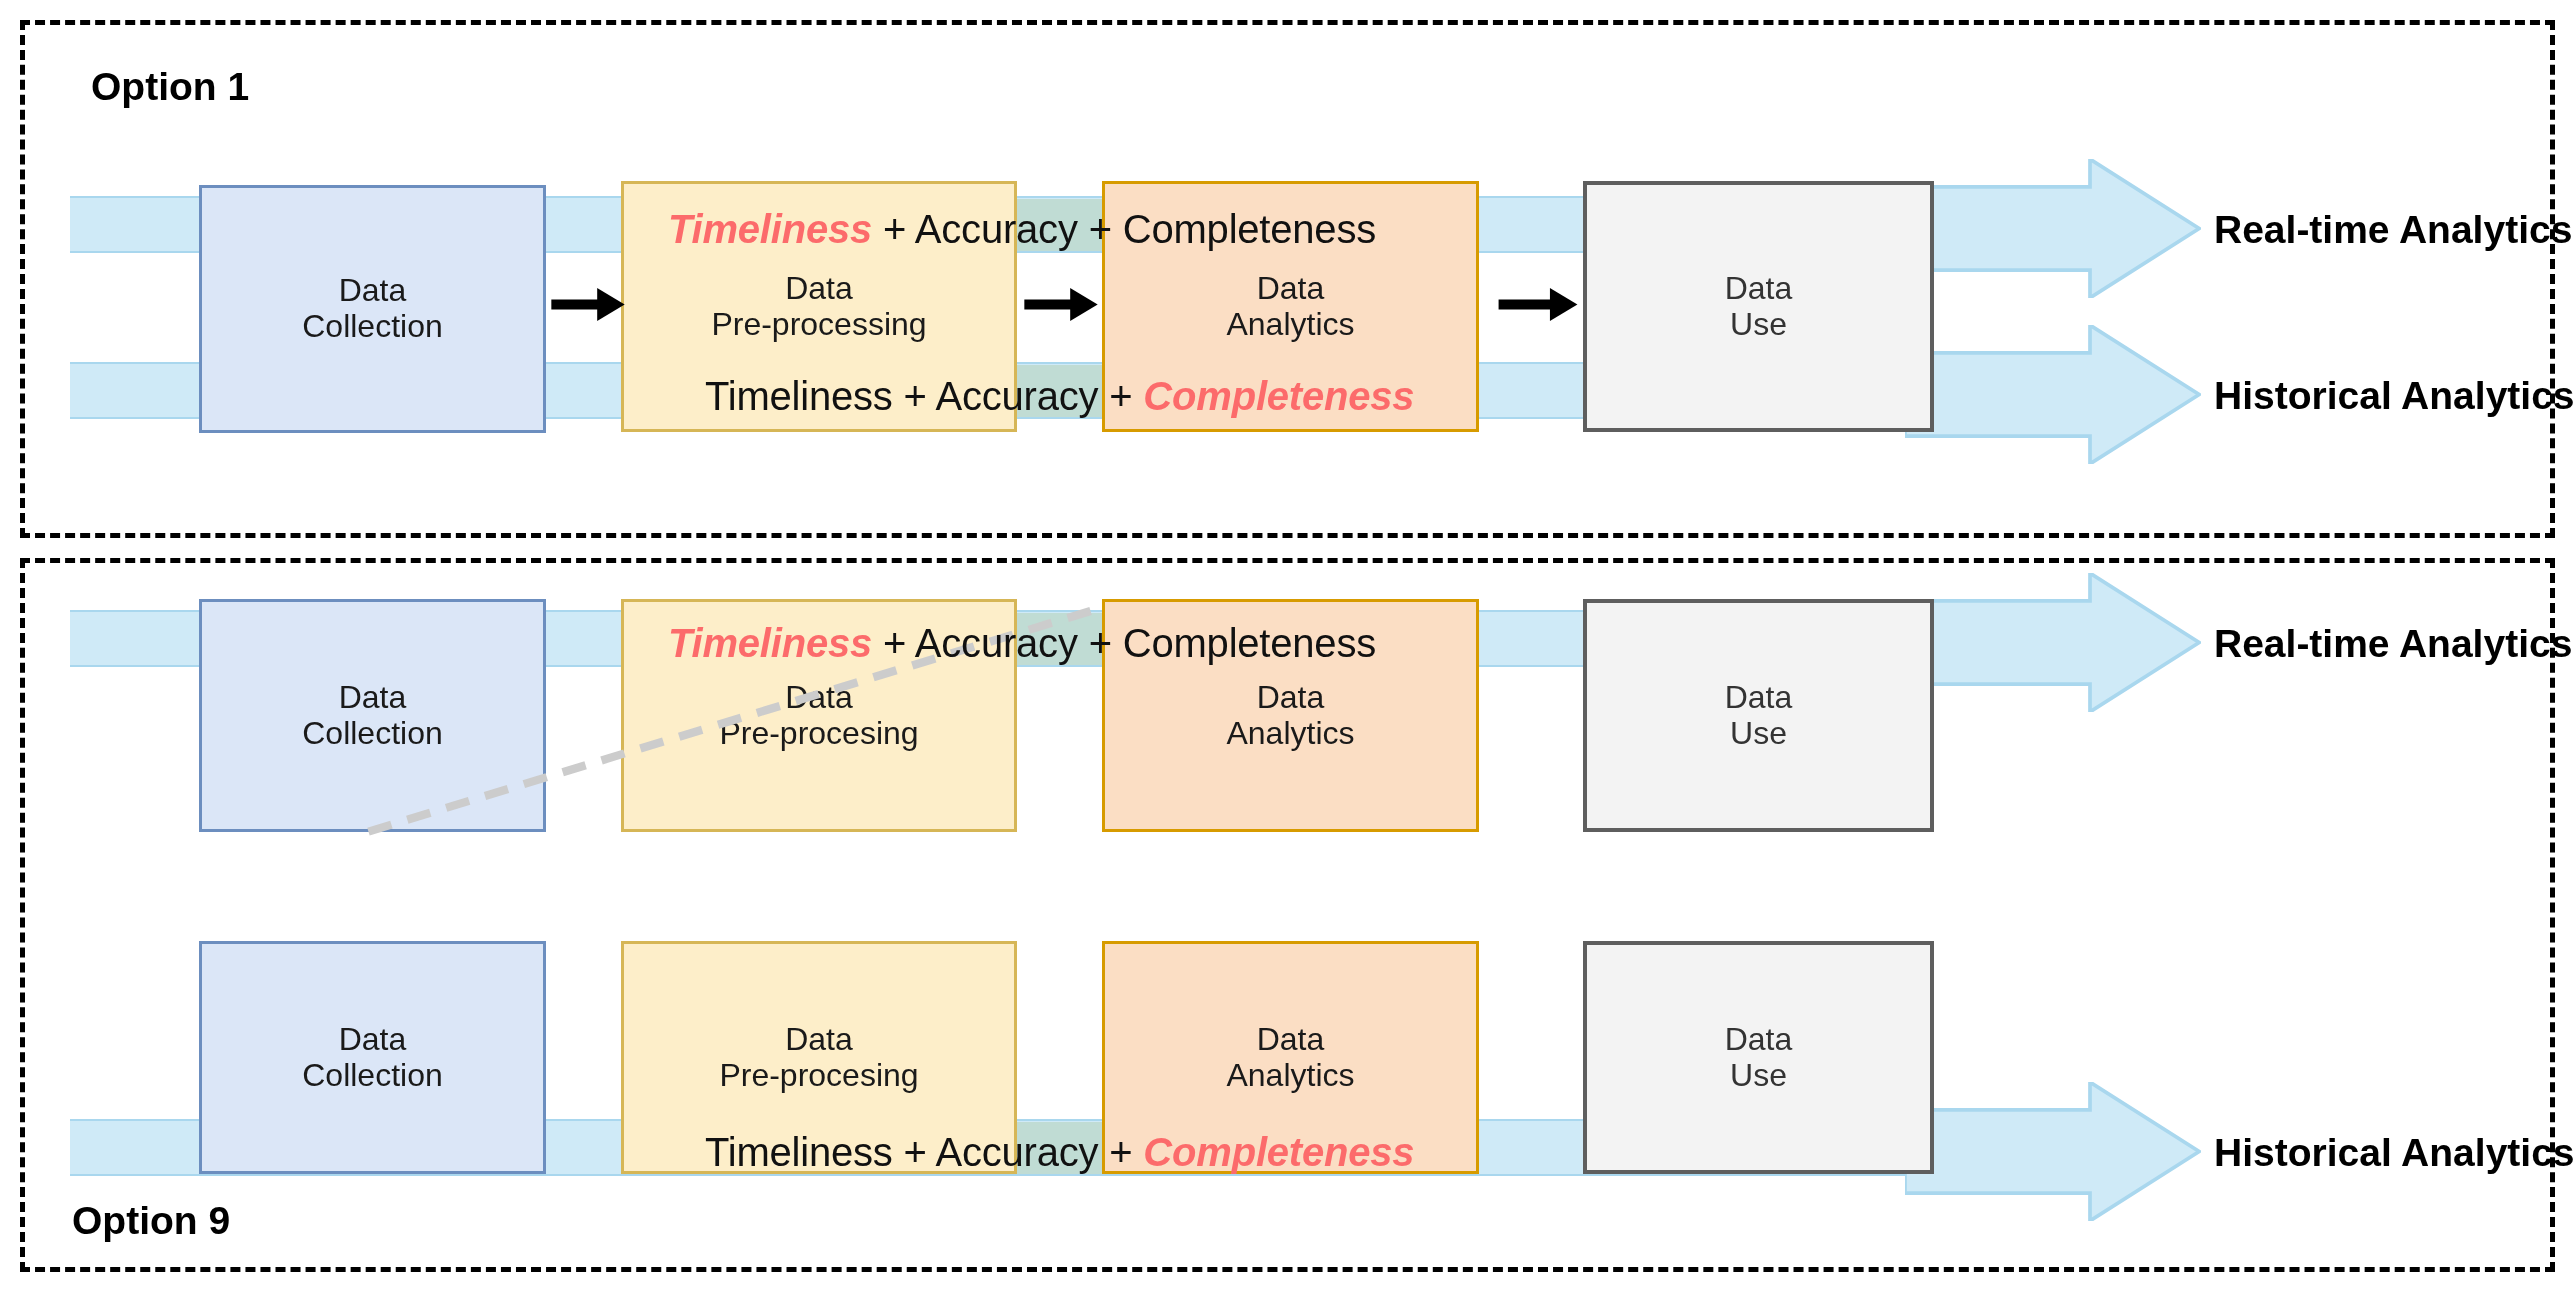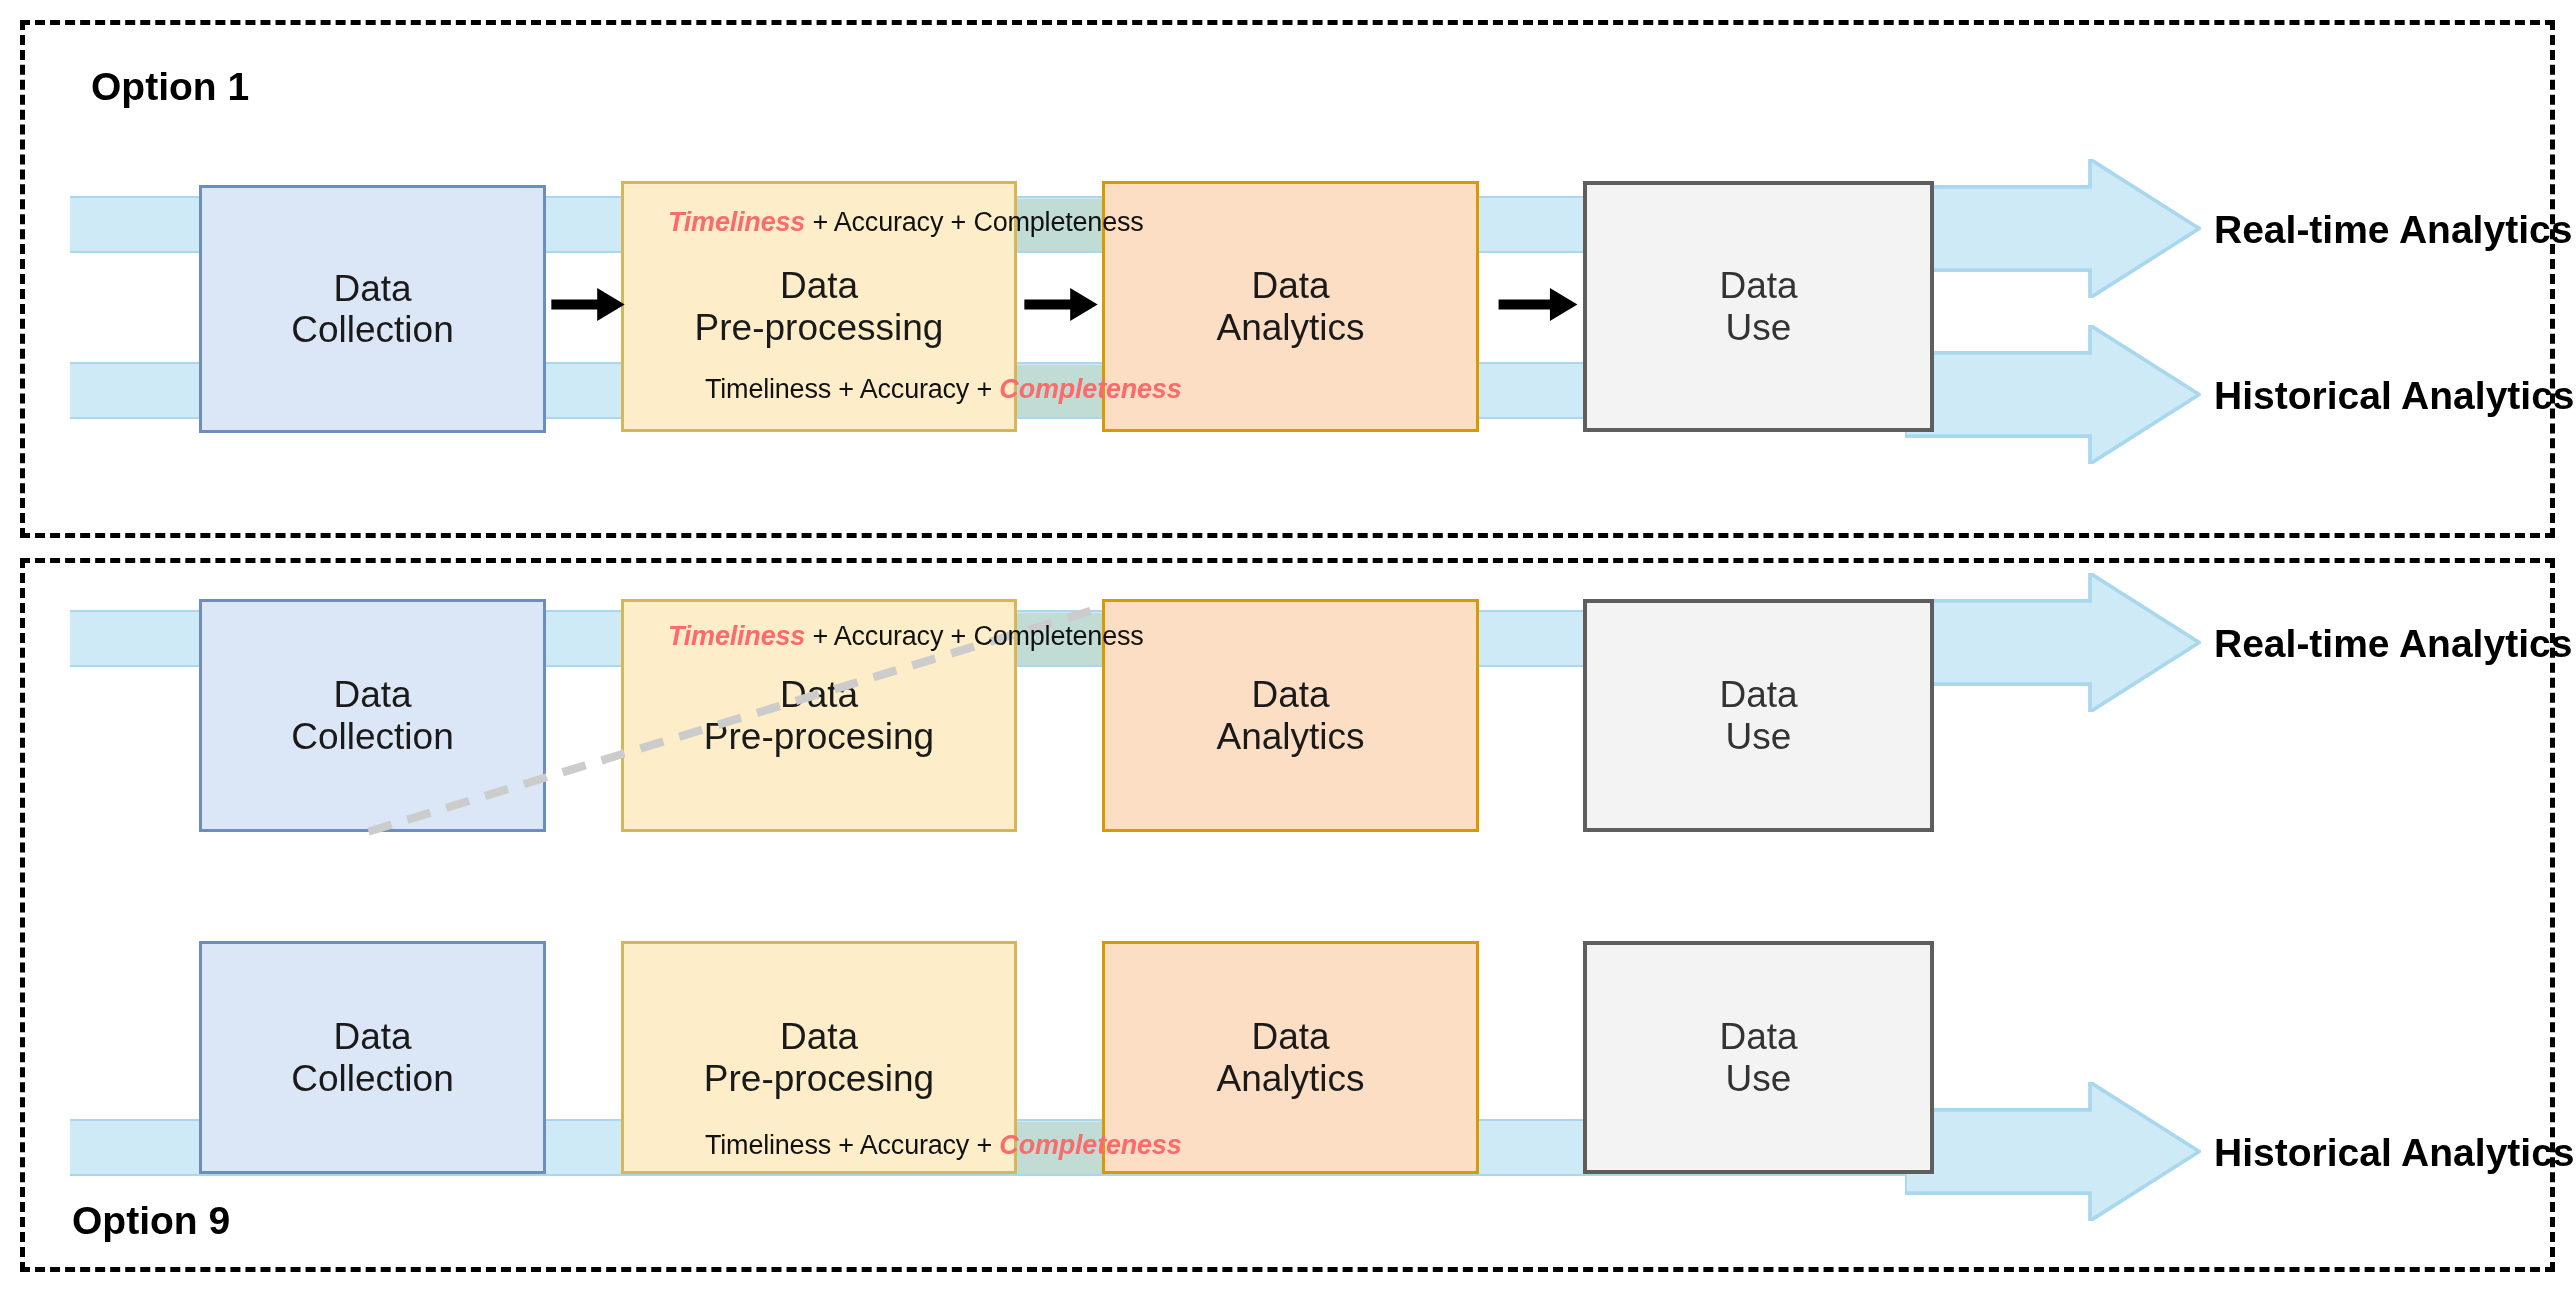--- a/index.html
+++ b/index.html
@@ -21,29 +21,29 @@
   
   .band-tint{position:absolute;background:rgba(170,200,160,0.40);box-sizing:border-box;}
 
   
   .blockarrow{position:absolute;}
   .blockarrow svg{display:block;}
 
   
   .pbox{position:absolute;box-sizing:border-box;display:flex;flex-direction:column;
         align-items:center;justify-content:center;line-height:1.12;
-        font-size:37px;color:#1a1a1a;text-align:center;}
+        font-size:32px;color:#1a1a1a;text-align:center;}
   .pbox span{display:block;position:relative;z-index:3;}
   .pbox.collection{background:#dbe6f7;border:3.7px solid #6c8ebf;}
   .pbox.preproc   {background:#fdeec9;border:3.7px solid #d6b656;}
   .pbox.analytics {background:#fbdec4;border:3.7px solid #d79b00;}
   .pbox.datause   {background:#f3f3f3;border:4.6px solid #5e5e5e;color:#333;}
 
   
-  .qtext{position:absolute;font-size:27px;color:#111;white-space:nowrap;z-index:6;letter-spacing:-0.2px;text-align:center;}
+  .qtext{position:absolute;font-size:40px;color:#111;white-space:nowrap;z-index:6;letter-spacing:-0.2px;text-align:center;}
   .qtext .hi{color:#fc6b6b;font-weight:bold;font-style:italic;}
 
   
   .sarrow{position:absolute;z-index:7;}
 
   
   .flowlabel{position:absolute;font-size:39px;font-weight:bold;color:#000;white-space:nowrap;}
 
   
   .diag{position:absolute;z-index:4;}

